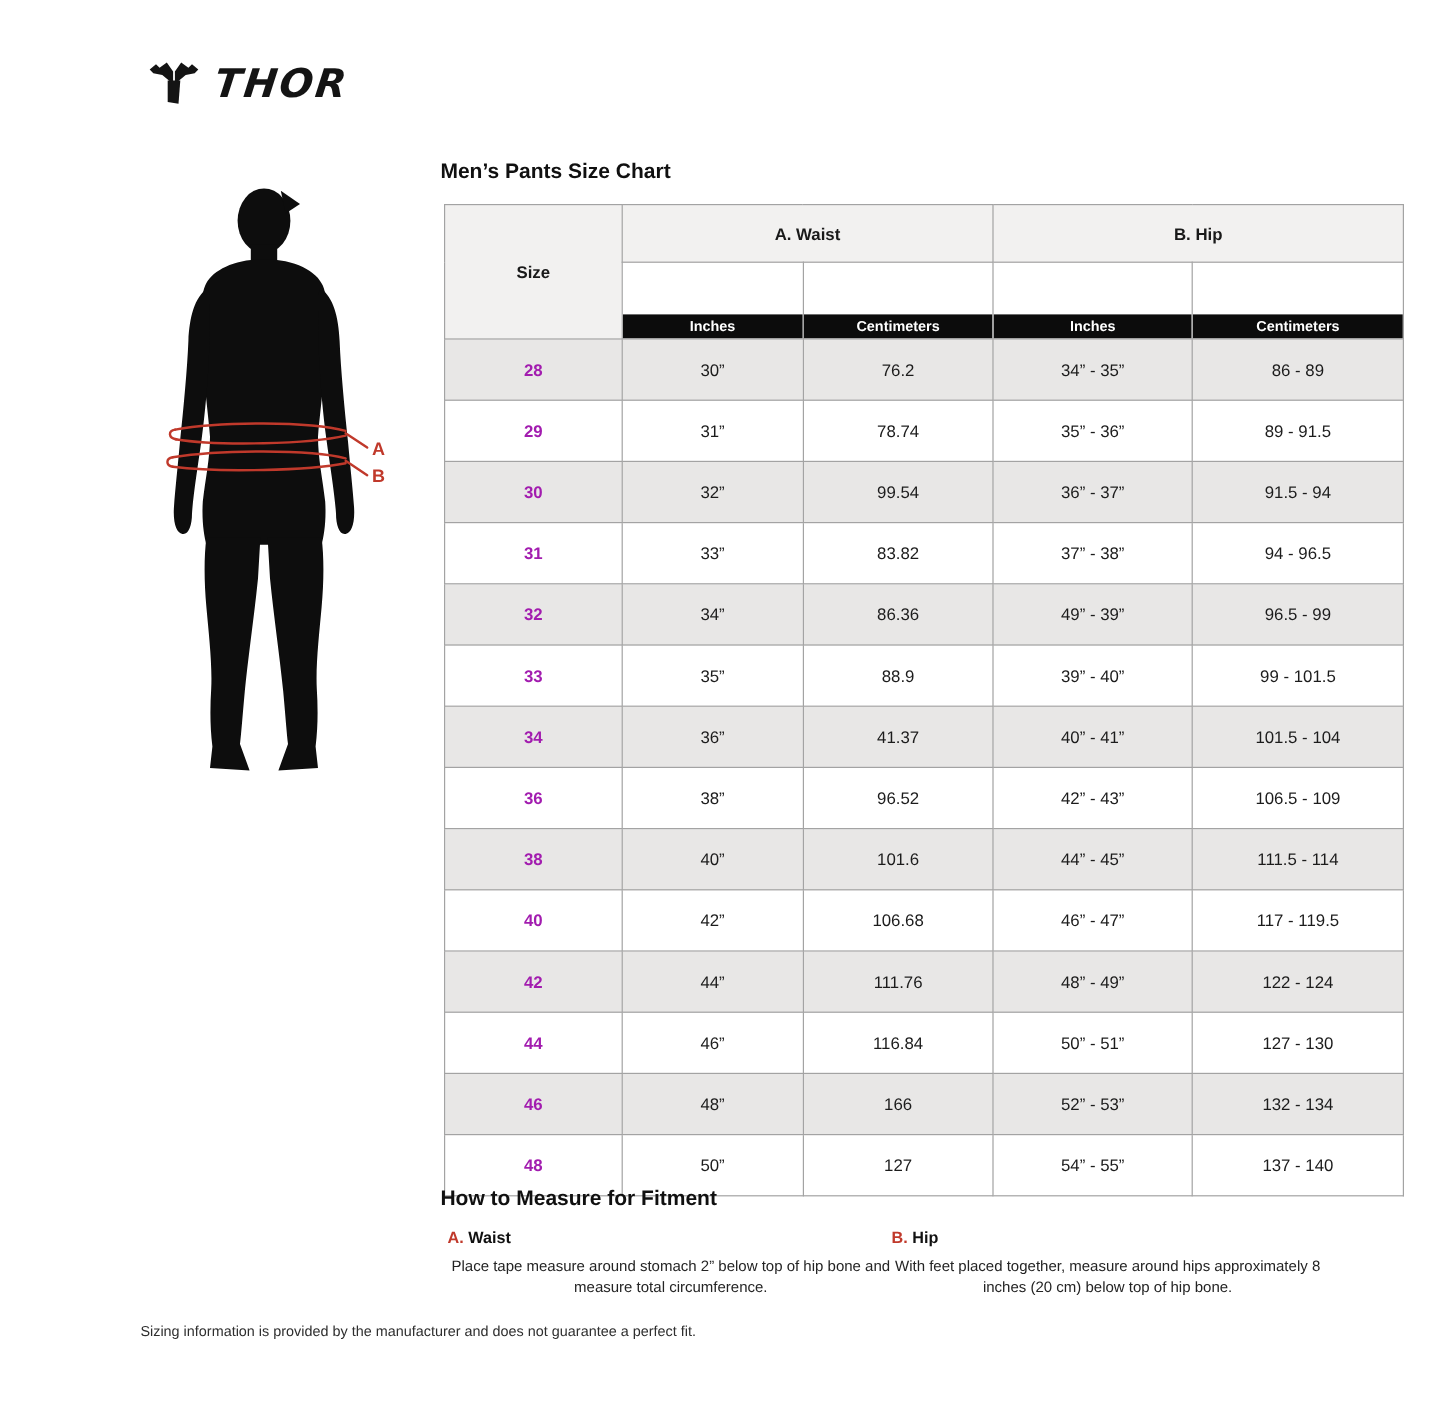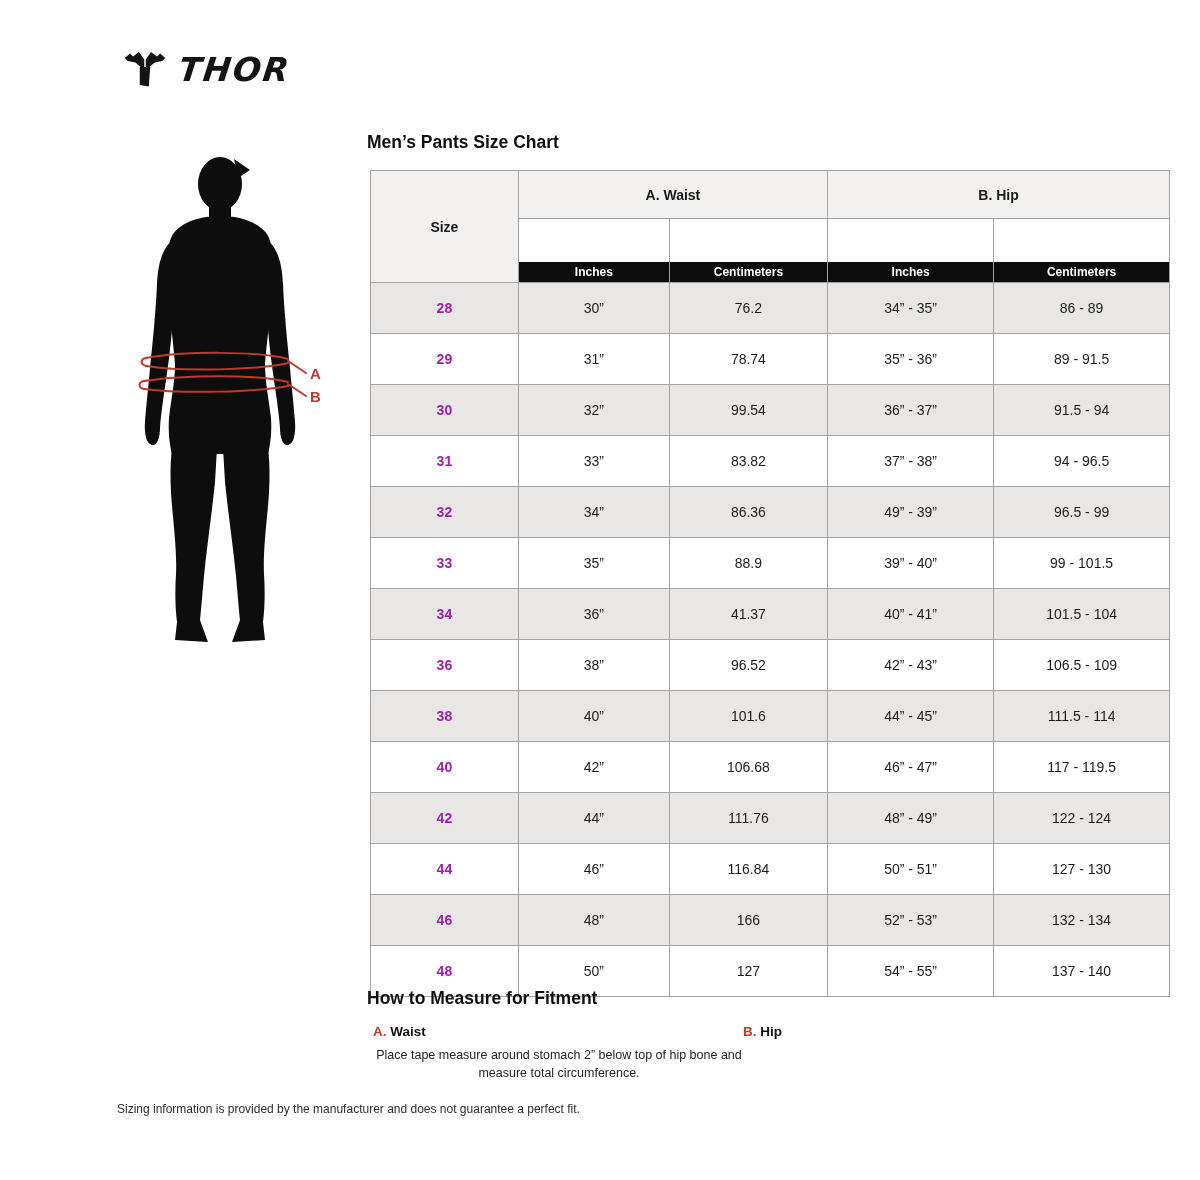--- a/index.html
+++ b/index.html
@@ -254,19 +254,20 @@
       <span>Waist</span>
     </div>
     <div class="m-desc">Place tape measure around stomach 2” below top of hip bone and measure total circumference.</div>
   </div>
 
   <div class="measure measure-b">
     <div class="m-head">
       <span class="m-key">B.</span>
       <span>Hip</span>
     </div>
+    <div class="m-desc">With feet placed together, measure around hips approximately 8 inches (20 cm) below top of hip bone.</div>
   </div>
 
   <div class="disclaimer">
     <div>Sizing information is provided by the manufacturer and does not guarantee a perfect fit.</div>
   </div>
 
 </div>
 
 </body></html>

